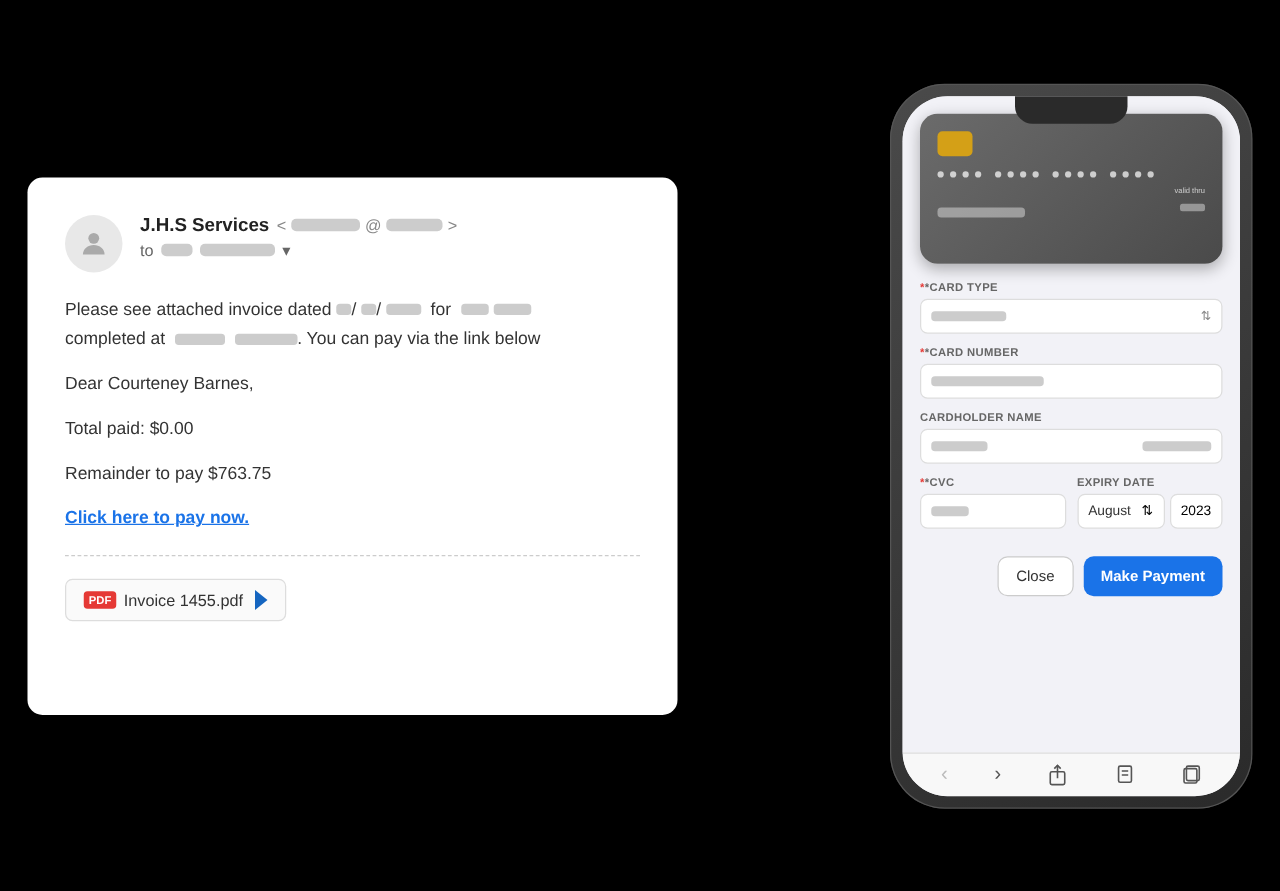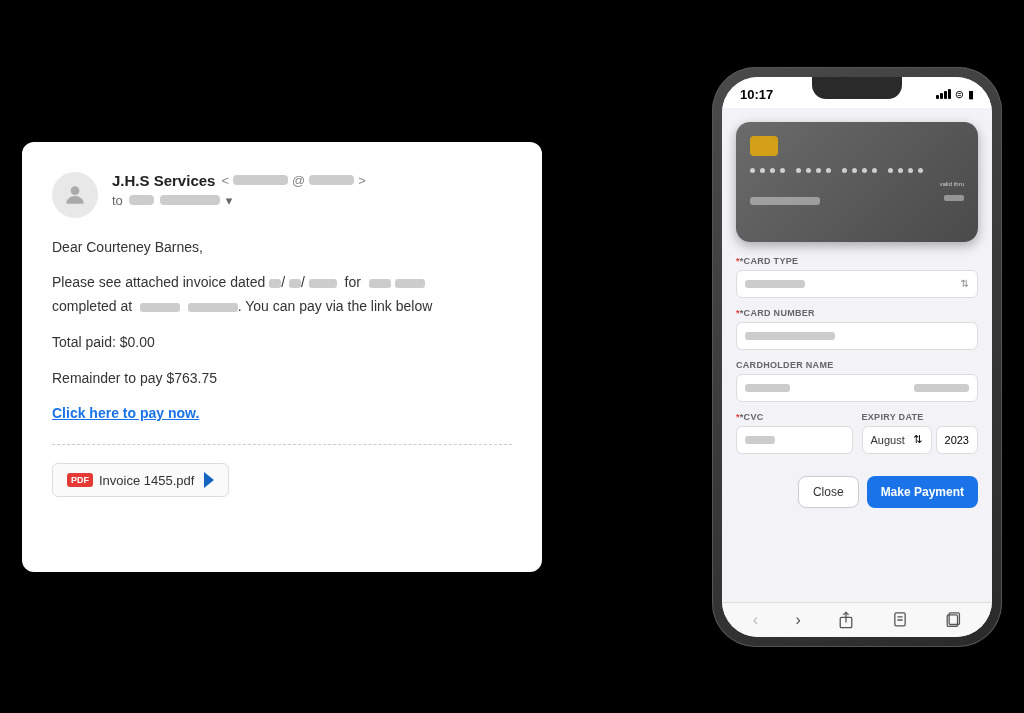--- a/index.html
+++ b/index.html
@@ -545,35 +545,35 @@
         <div class="to-line">
           <span>to</span>
           <span class="blur-text" style="width:25px;"></span>
           <span class="blur-text" style="width:60px;"></span>
           <span>▾</span>
         </div>
       </div>
     </div>
 
     <div class="email-body">
-      <p>Dear Courteney Barnes,</p>
       <p>
         <span>Please see attached invoice dated</span>
         <span class="iblur" style="width:12px;"></span>/
         <span class="iblur" style="width:12px;"></span>/
         <span class="iblur" style="width:28px;"></span>
         &nbsp;for&nbsp;
         <span class="iblur" style="width:22px;"></span>
         <span class="iblur" style="width:30px;"></span>
         <br>
         <span>completed at</span>
         &nbsp;<span class="iblur" style="width:40px;"></span>
         &nbsp;<span class="iblur" style="width:50px;"></span>.
         <span>You can pay via the link belo</span>w
       </p>
+      <p>Dear Courteney Barnes,</p>
       <p>Total paid: $0.00</p>
       <p>Remainder to pay $763.75</p>
       <p>
         <a class="pay-link">Click here to pay now.</a>
       </p>
     </div>
 
     <hr class="separator-dots">
 
     <div class="attachment">
@@ -581,33 +581,20 @@
       <span class="attachment-name">Invoice 1455.pdf</span>
       <div class="attachment-icon"></div>
     </div>
   </div>
 
   <div class="phone-wrapper">
     <div class="phone-outer">
       <div class="phone-notch"></div>
       <div class="phone-screen">
 
-        <div class="status-bar">
-          <span class="status-time">10:17</span>
-          <div class="status-icons">
-            <div class="signal-bars">
-              <div class="signal-bar" style="height:4px;"></div>
-              <div class="signal-bar" style="height:6px;"></div>
-              <div class="signal-bar" style="height:8px;"></div>
-              <div class="signal-bar" style="height:10px;"></div>
-            </div>
-            <span class="wifi-icon">⊜</span>
-            <span class="battery-icon">▮</span>
-          </div>
-        </div>
 
 
         <div class="payment-content">
 
           <div class="credit-card-visual">
             <div class="card-chip"></div>
             <div class="card-dots-row">
               <div class="card-dot"></div>
               <div class="card-dot"></div>
               <div class="card-dot"></div>

